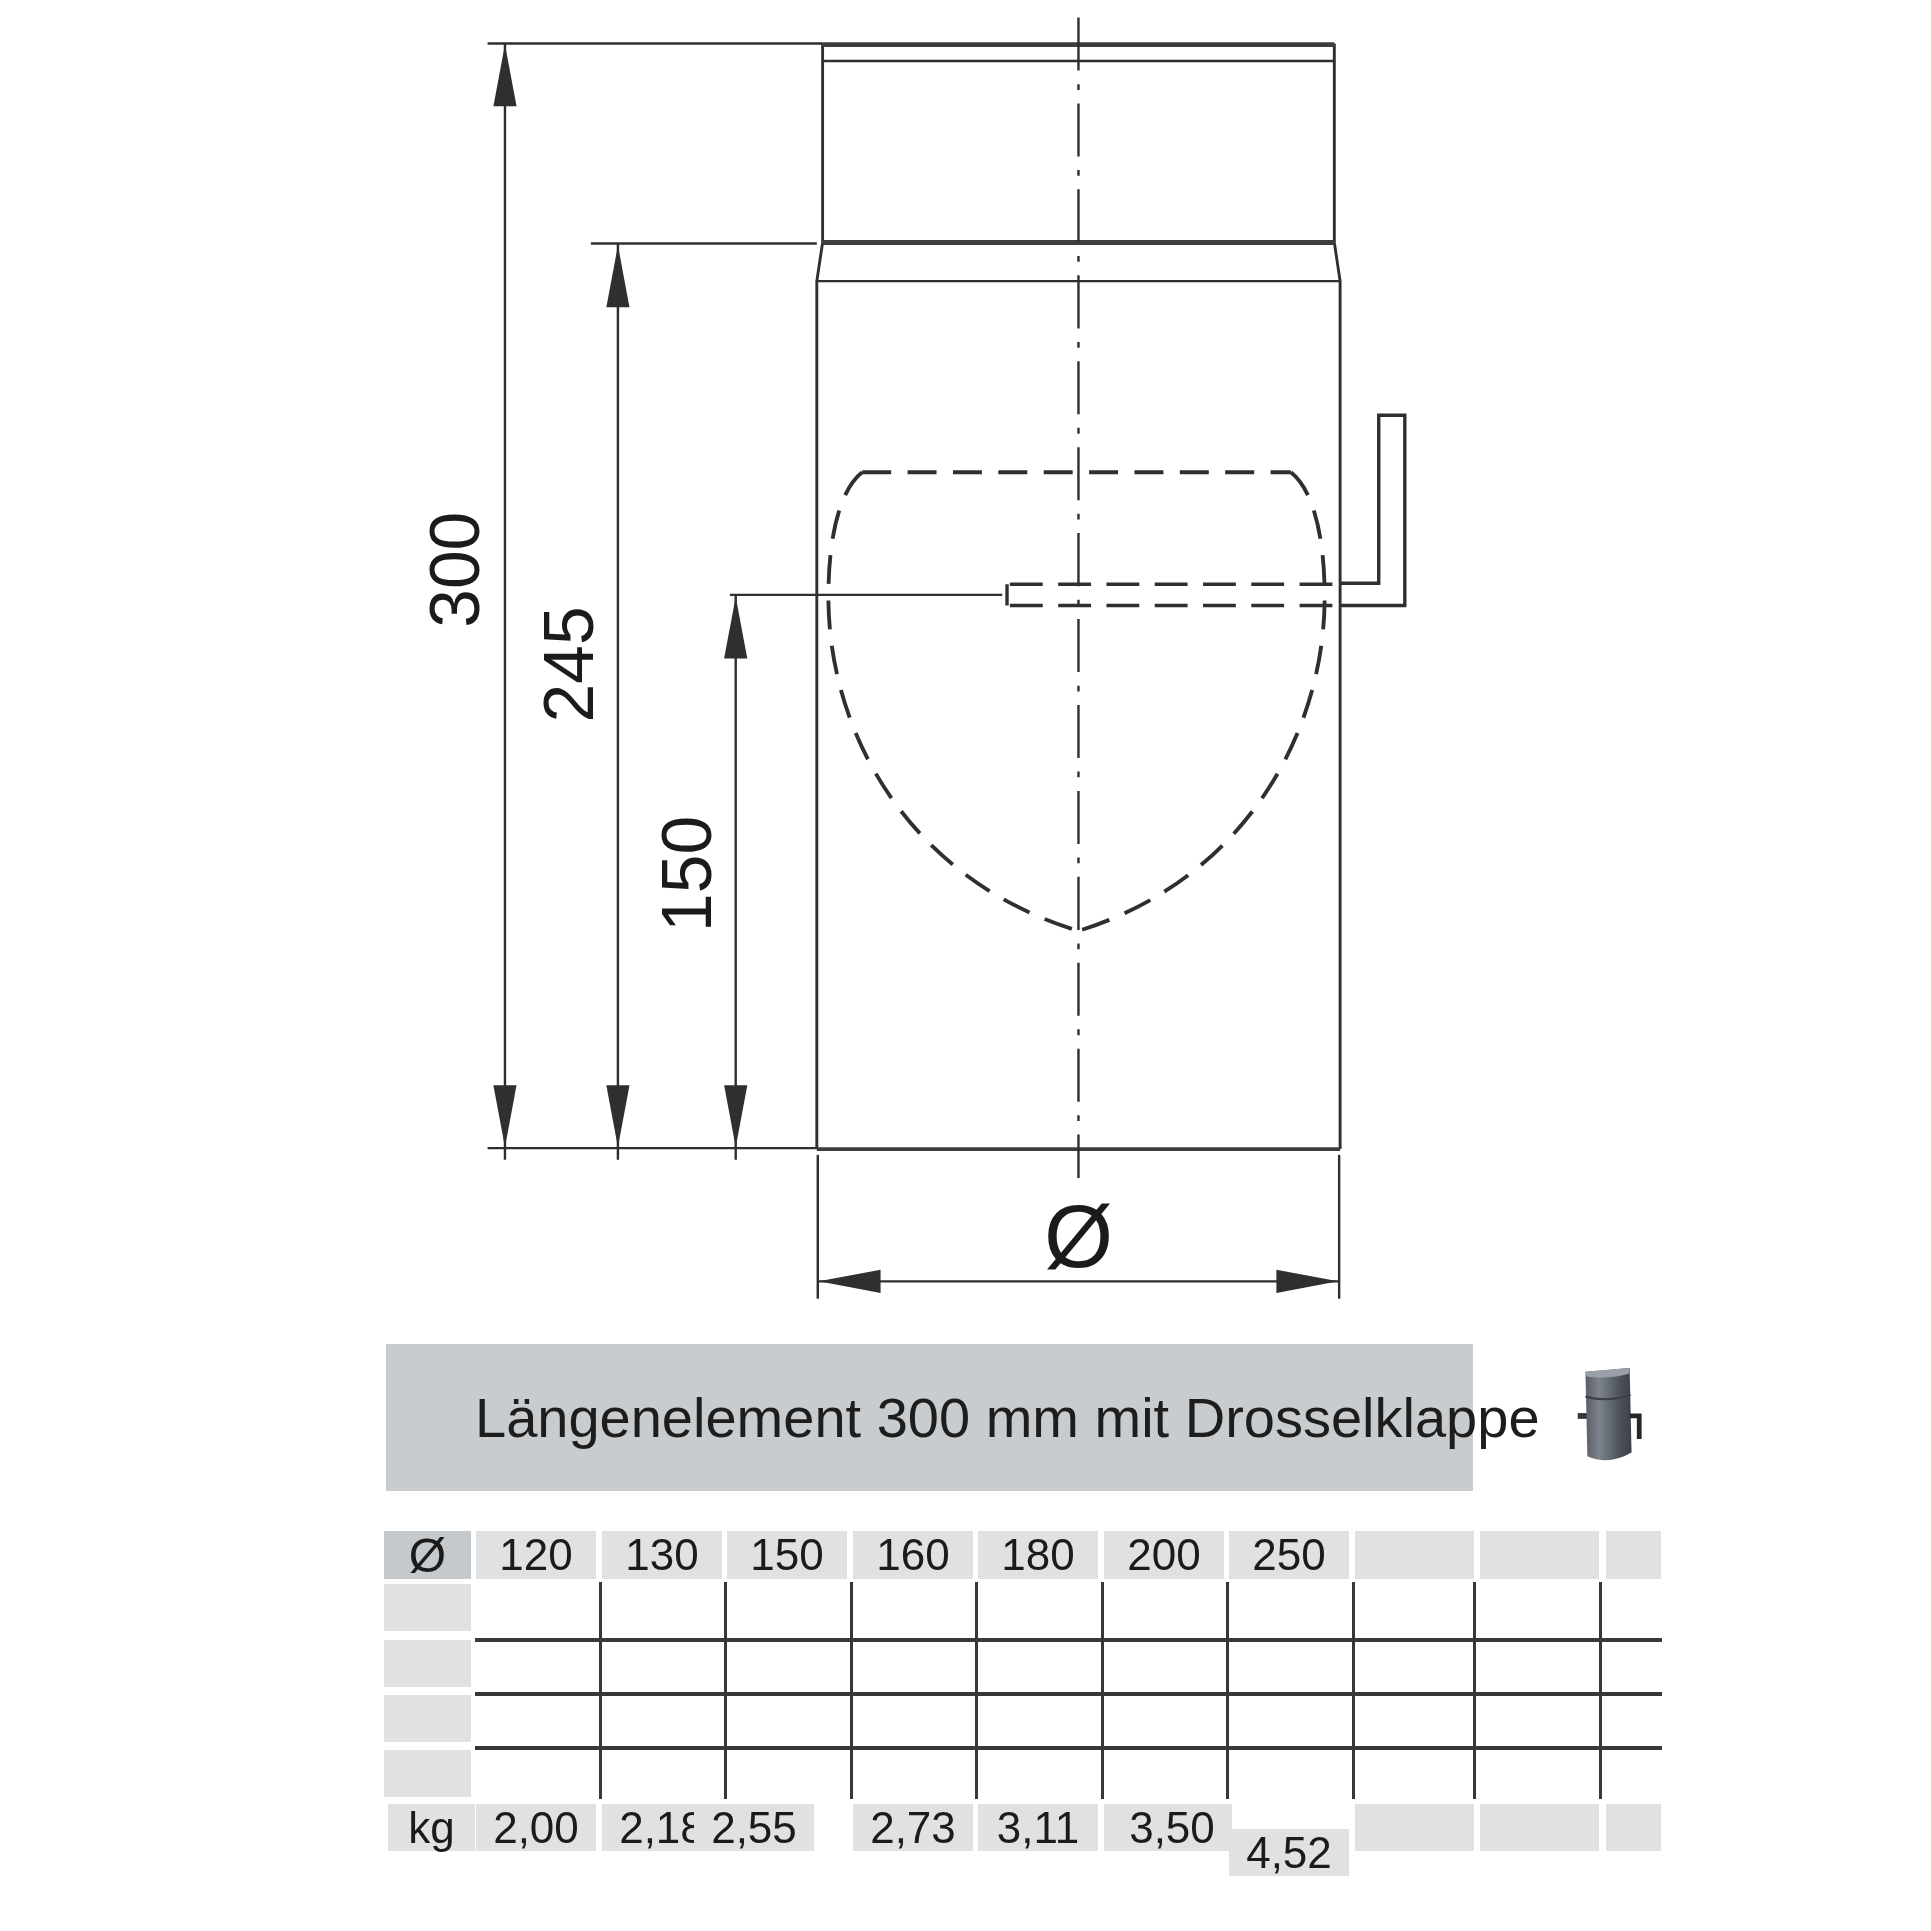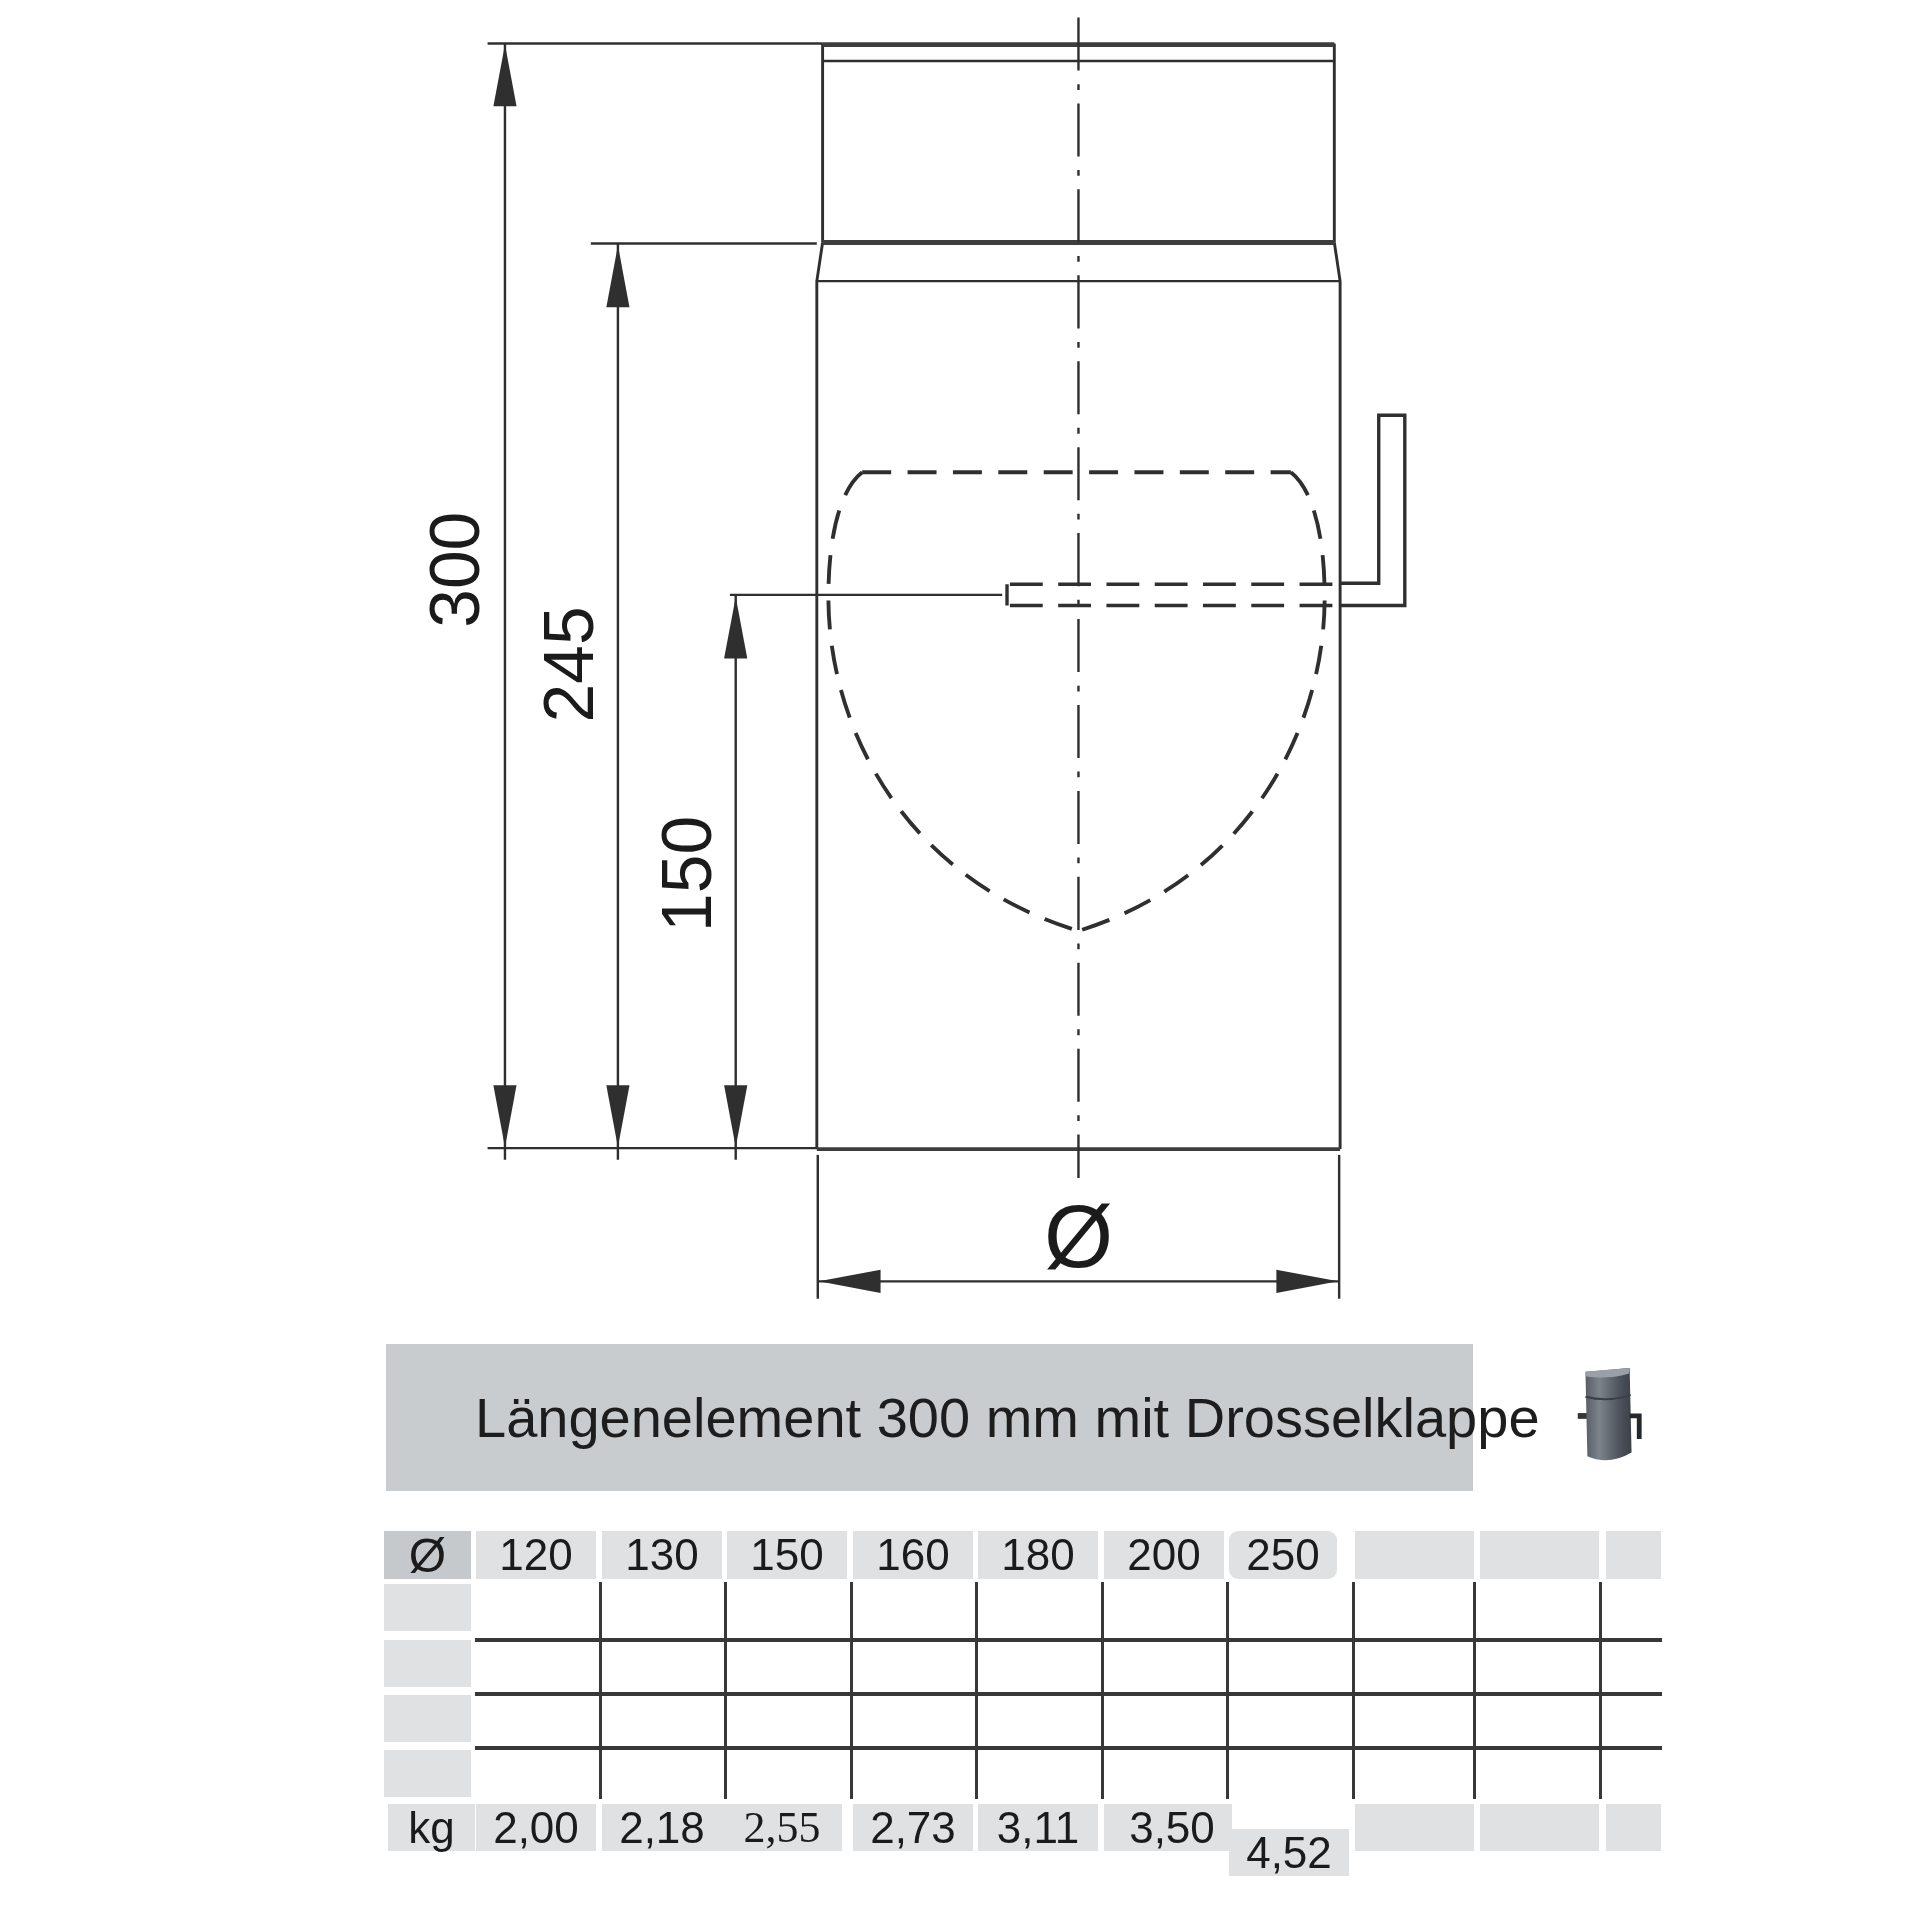--- a/index.html
+++ b/index.html
@@ -131,21 +131,21 @@
   </svg>
 
   <div id="table-layer">
       <div class="cell dark sym" style="left: 384px; top: 1531px; width: 87px; height: 48px;">Ø</div>
       <div class="cell" style="left: 476px; top: 1531px; width: 120px; height: 48px;">120</div>
       <div class="cell" style="left: 602px; top: 1531px; width: 120px; height: 48px;">130</div>
       <div class="cell" style="left: 727px; top: 1531px; width: 120px; height: 48px;">150</div>
       <div class="cell" style="left: 853px; top: 1531px; width: 120px; height: 48px;">160</div>
       <div class="cell" style="left: 978px; top: 1531px; width: 120px; height: 48px;">180</div>
       <div class="cell" style="left: 1104px; top: 1531px; width: 120px; height: 48px;">200</div>
-      <div class="cell" style="left: 1229px; top: 1531px; width: 108px; height: 48px; border-radius: 9px;">250</div>
+      <div class="cell" style="left: 1229px; top: 1531px; width: 120px; height: 48px;">250</div>
       <div class="cell" style="left: 1355px; top: 1531px; width: 119px; height: 48px;"></div>
       <div class="cell" style="left: 1480px; top: 1531px; width: 119px; height: 48px;"></div>
       <div class="cell" style="left: 1606px; top: 1531px; width: 55px; height: 48px;"></div>
       <div class="cell" style="left: 384px; top: 1584px; width: 87px; height: 47px;"></div>
       <div class="cell" style="left: 384px; top: 1640px; width: 87px; height: 47px;"></div>
       <div class="cell" style="left: 384px; top: 1695px; width: 87px; height: 47px;"></div>
       <div class="cell" style="left: 384px; top: 1750px; width: 87px; height: 47px;"></div>
       <div class="gridline" style="left: 599px; top: 1582px; width: 2.9px; height: 217px;"></div>
       <div class="gridline" style="left: 724px; top: 1582px; width: 2.9px; height: 217px;"></div>
       <div class="gridline" style="left: 850px; top: 1582px; width: 2.9px; height: 217px;"></div>
@@ -154,21 +154,21 @@
       <div class="gridline" style="left: 1226px; top: 1582px; width: 2.9px; height: 217px;"></div>
       <div class="gridline" style="left: 1352px; top: 1582px; width: 2.9px; height: 217px;"></div>
       <div class="gridline" style="left: 1473px; top: 1582px; width: 2.9px; height: 217px;"></div>
       <div class="gridline" style="left: 1599px; top: 1582px; width: 2.9px; height: 217px;"></div>
       <div class="gridline" style="left: 475px; top: 1638px; width: 1187px; height: 3.9px;"></div>
       <div class="gridline" style="left: 475px; top: 1692px; width: 1187px; height: 3.9px;"></div>
       <div class="gridline" style="left: 475px; top: 1746px; width: 1187px; height: 3.9px;"></div>
       <div class="cell" style="left: 388px; top: 1804px; width: 87px; height: 47px;">kg</div>
       <div class="cell" style="left: 476px; top: 1804px; width: 120px; height: 47px;">2,00</div>
       <div class="cell" style="left: 602px; top: 1804px; width: 120px; height: 47px;">2,18</div>
-      <div class="cell" style="left: 722px; top: 1804px; width: 120px; height: 47px; font-family: Liberation Serif, serif;">2,55</div>
+      <div class="cell" style="left: 694px; top: 1804px; width: 120px; height: 47px;">2,55</div>
       <div class="cell" style="left: 853px; top: 1804px; width: 120px; height: 47px;">2,73</div>
       <div class="cell" style="left: 978px; top: 1804px; width: 120px; height: 47px;">3,11</div>
       <div class="cell" style="left: 1104px; top: 1804px; width: 120px; height: 47px; padding-left: 8px;">3,50</div>
       <div class="cell" style="left: 1229px; top: 1804px; width: 120px; height: 47px; margin-top: 25px;">4,52</div>
       <div class="cell" style="left: 1355px; top: 1804px; width: 119px; height: 47px;"></div>
       <div class="cell" style="left: 1480px; top: 1804px; width: 119px; height: 47px;"></div>
       <div class="cell" style="left: 1606px; top: 1804px; width: 55px; height: 47px;"></div>
     </div>
 
 </div>

